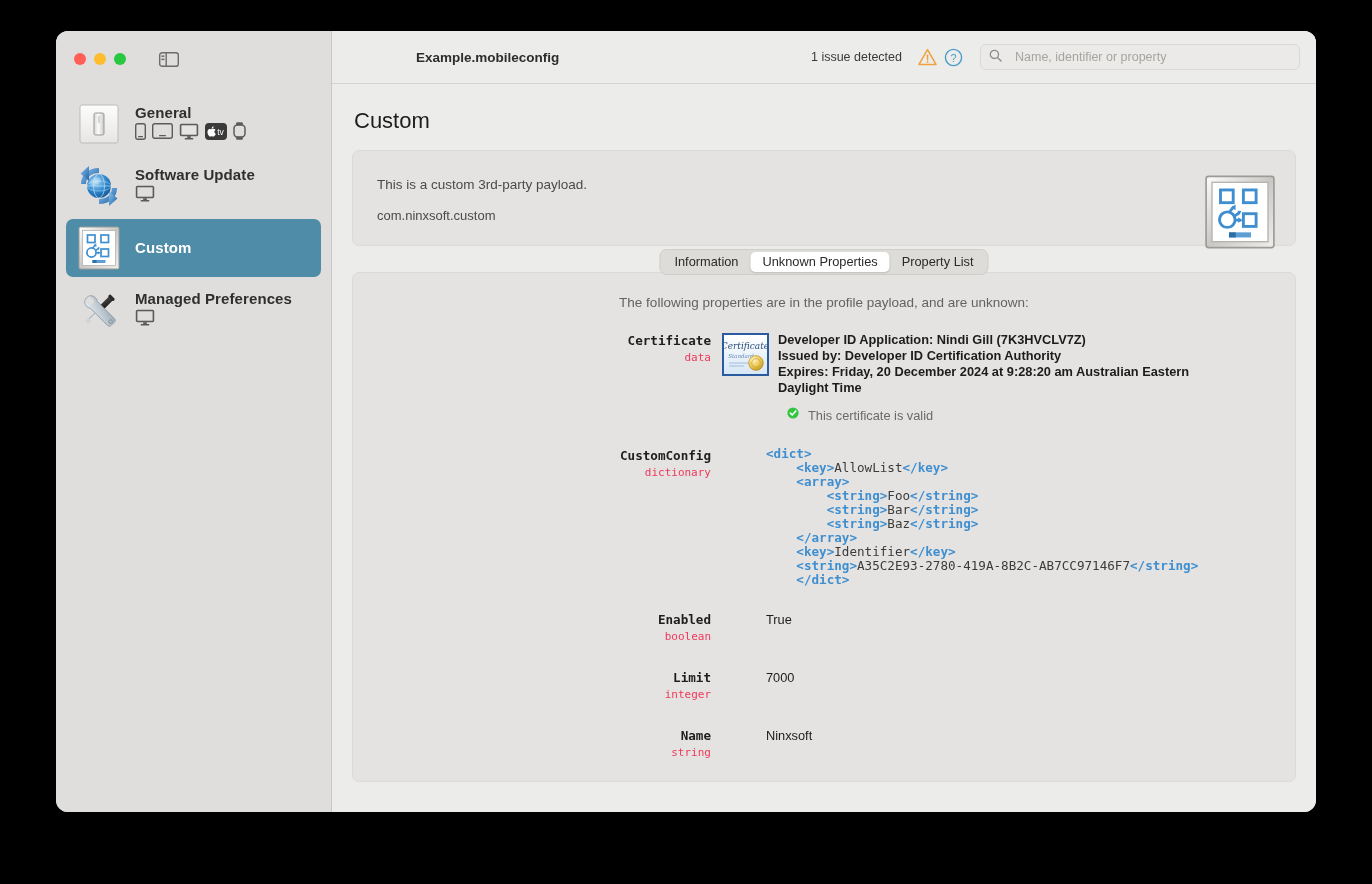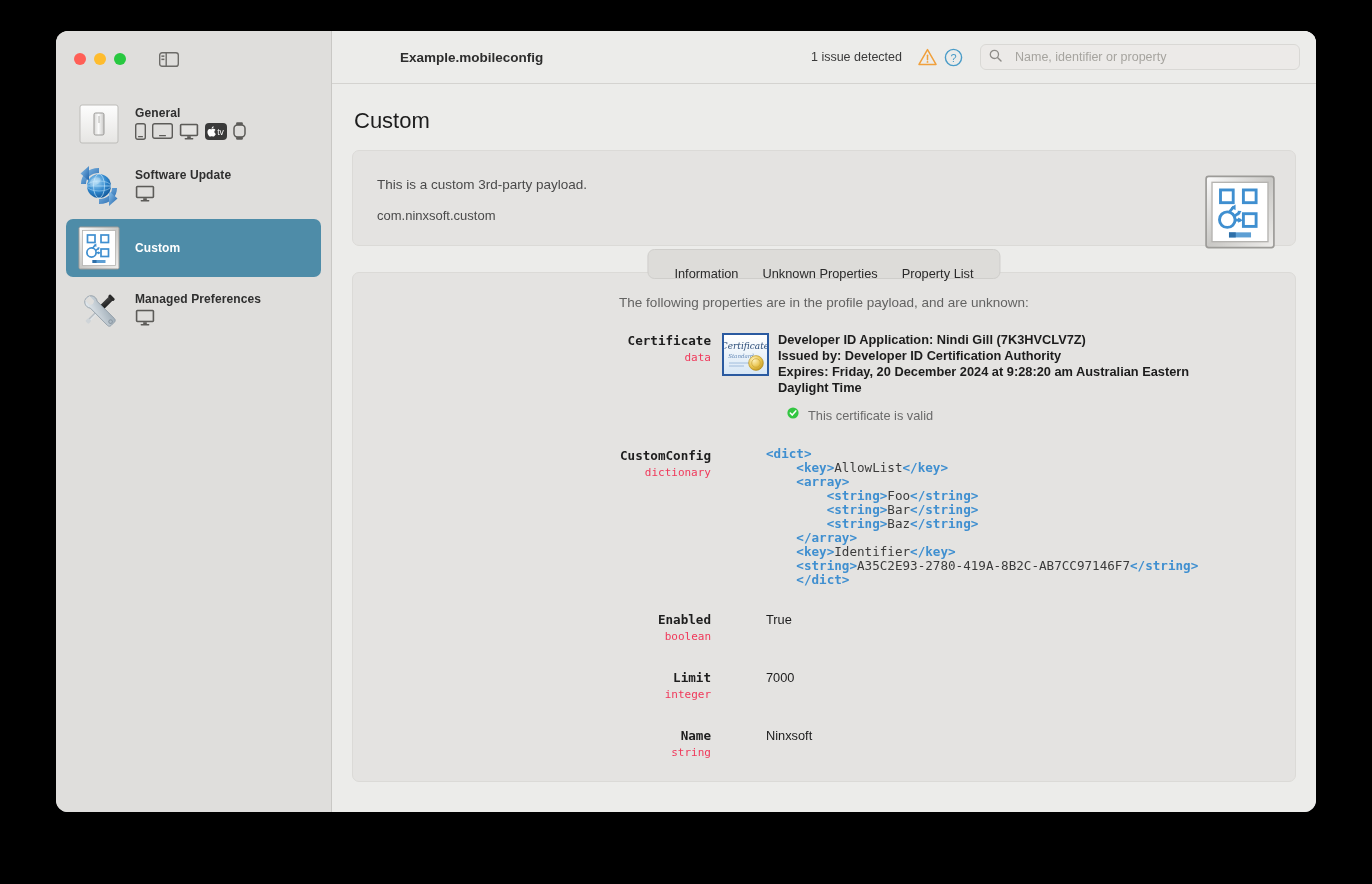--- a/index.html
+++ b/index.html
@@ -101,21 +101,21 @@
     justify-content: center;
   }
   .sb-text {
     margin-left: 11px;
     display: flex;
     flex-direction: column;
     justify-content: center;
     gap: 2px;
   }
   .sb-label {
-    font-size: 12px;
+    font-size: 15px;
     font-weight: bold;
     color: #2f2f2f;
     letter-spacing: 0.1px;
     line-height: 16px;
   }
   .sb-item.selected .sb-label { color: #ffffff; }
   .sb-platforms {
     display: flex;
     align-items: center;
     gap: 6px;
@@ -135,21 +135,21 @@
   .toolbar {
     position: relative;
     height: 52px;
     background: #ececea;
     border-bottom: 1px solid #d4d3d0;
     display: flex;
     align-items: center;
   }
   .doc-title {
     position: absolute;
-    left: 68px;
+    left: 84px;
     font-size: 13.5px;
     font-weight: bold;
     color: #2d2d2d;
   }
   .toolbar-right {
     position: absolute;
     right: 16px;
     display: flex;
     align-items: center;
     gap: 0;
@@ -228,21 +228,21 @@
   }
   .tabs {
     position: absolute;
     left: 50%;
     transform: translateX(-50%);
     top: 3px;
     display: flex;
     background: #dddcd9;
     border: 1px solid #cfcecb;
     border-radius: 7px;
-    padding: 14px;
+    padding: 2px;
     z-index: 5;
     height: 26px;
     box-sizing: border-box;
   }
   .tab {
     font-size: 12.8px;
     color: #2a2a2a;
     padding: 0 12px;
     line-height: 20px;
     border-radius: 5px;

